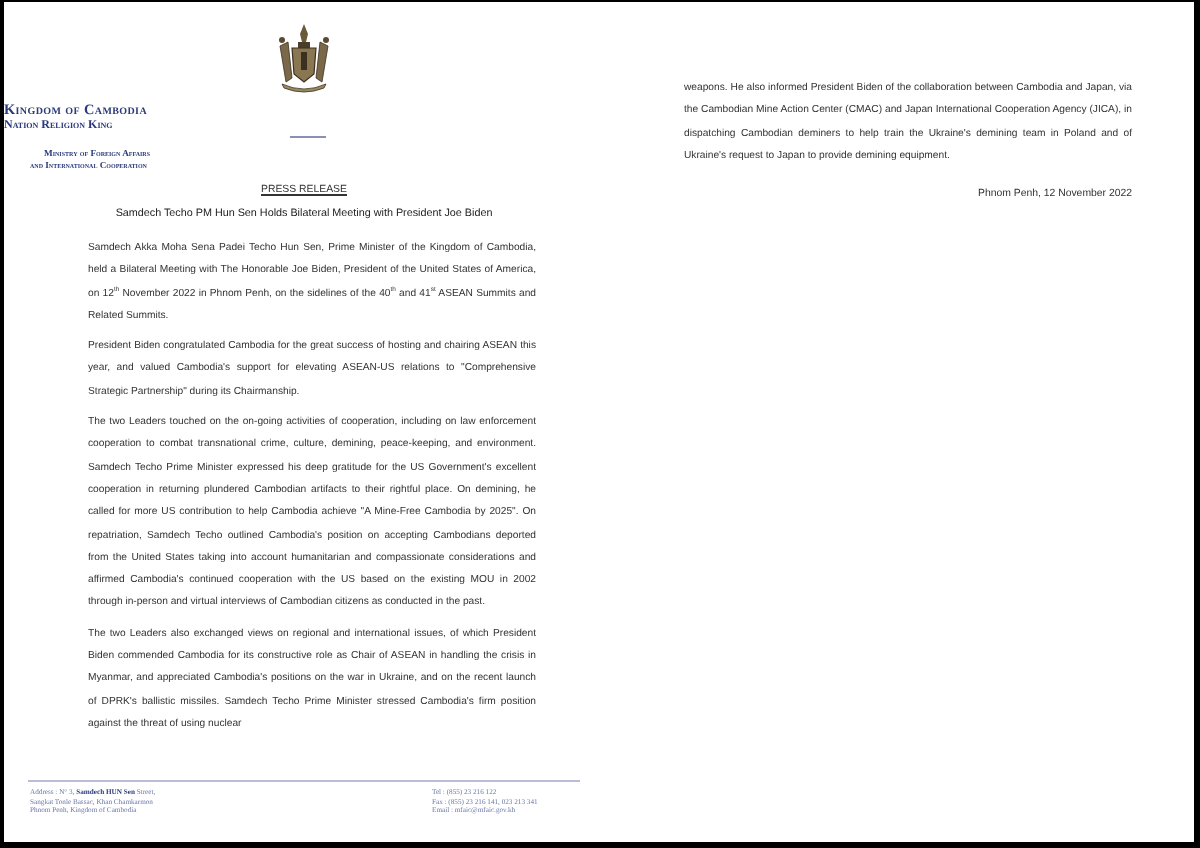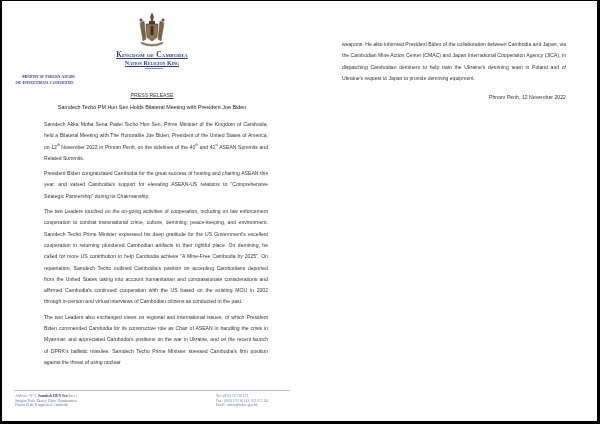--- a/index.html
+++ b/index.html
@@ -11,22 +11,22 @@
     position: absolute; left: 0; top: 0; width: 596px; height: 420px;
     border-left: 2px solid #000; border-top: 1px solid #000;
     border-right: 3px solid #000; border-bottom: 3px solid #000;
     box-sizing: border-box; width: 600px; height: 424px;
   }
   .page-left { position: absolute; left: 2px; top: 1px; width: 298px; height: 420px; }
   .page-right { position: absolute; left: 300px; top: 1px; width: 296px; height: 420px; }
 
   .emblem { position: absolute; left: 135px; top: 10px; width: 30px; height: 36px; }
   .kingdom {
-    position: absolute; left: 0; width: 300px; text-align: center;
-    color: #2a3a7a; font-weight: bold; font-variant: small-caps; font-family: "Liberation Serif", serif; text-decoration: underline;
+    position: absolute; left: 0; width: 300px; 
+    color: #2a3a7a; font-weight: bold; font-variant: small-caps; font-family: "Liberation Serif", serif;
   }
   .kingdom.k1 { top: 50px; font-size: 7.2px; letter-spacing: 0.2px; left: 0; }
   .kingdom.k2 { top: 59px; font-size: 6px; }
   .ornament { position: absolute; left: 143px; top: 67px; width: 18px; height: 1px; background: #8890b8; }
   .ministry {
     position: absolute; left: 13px; top: 73px; color: #2a3a7a; font-weight: bold;
     font-variant: small-caps; font-size: 4.6px; line-height: 5.6px; font-family: "Liberation Serif", serif;
   }
   .ministry .m1 { display: block; padding-left: 7px; }
 

